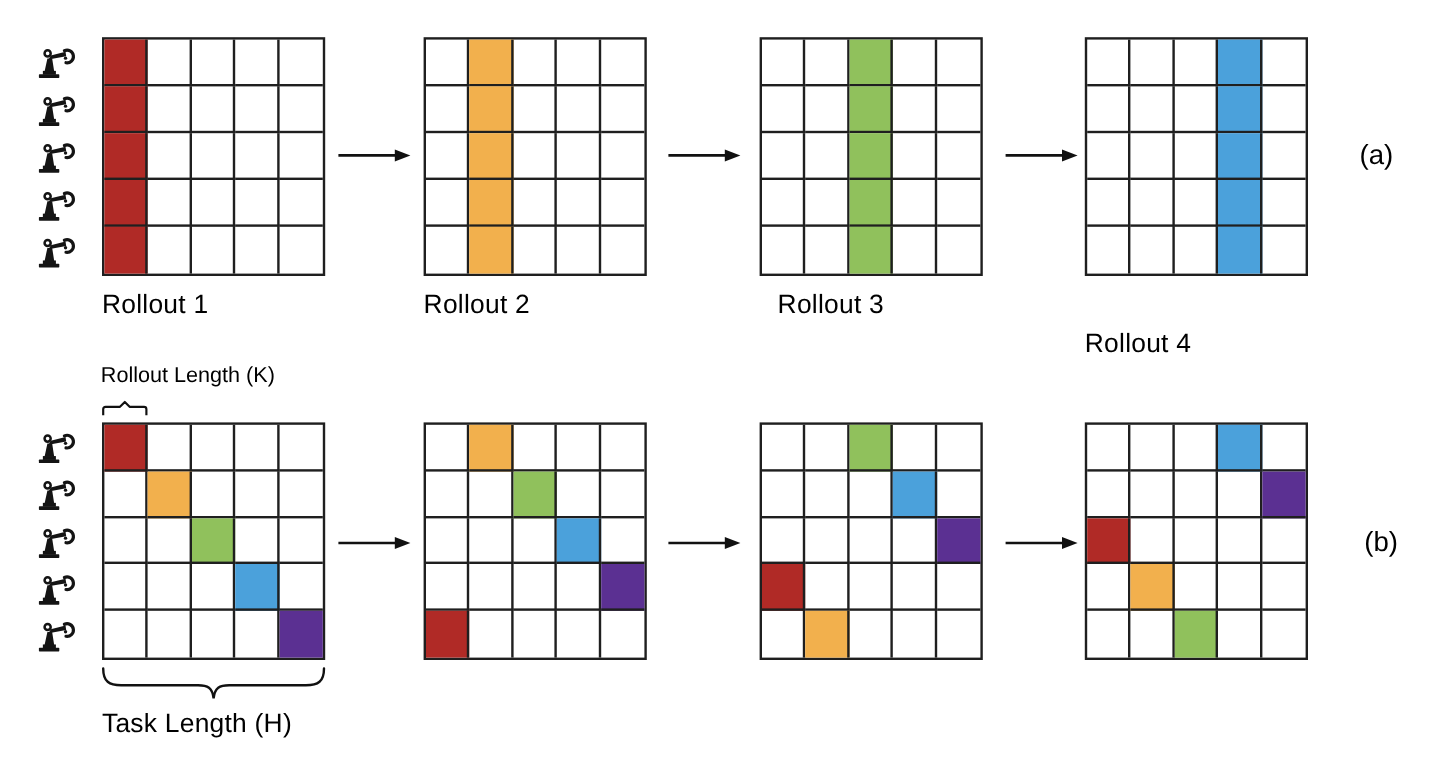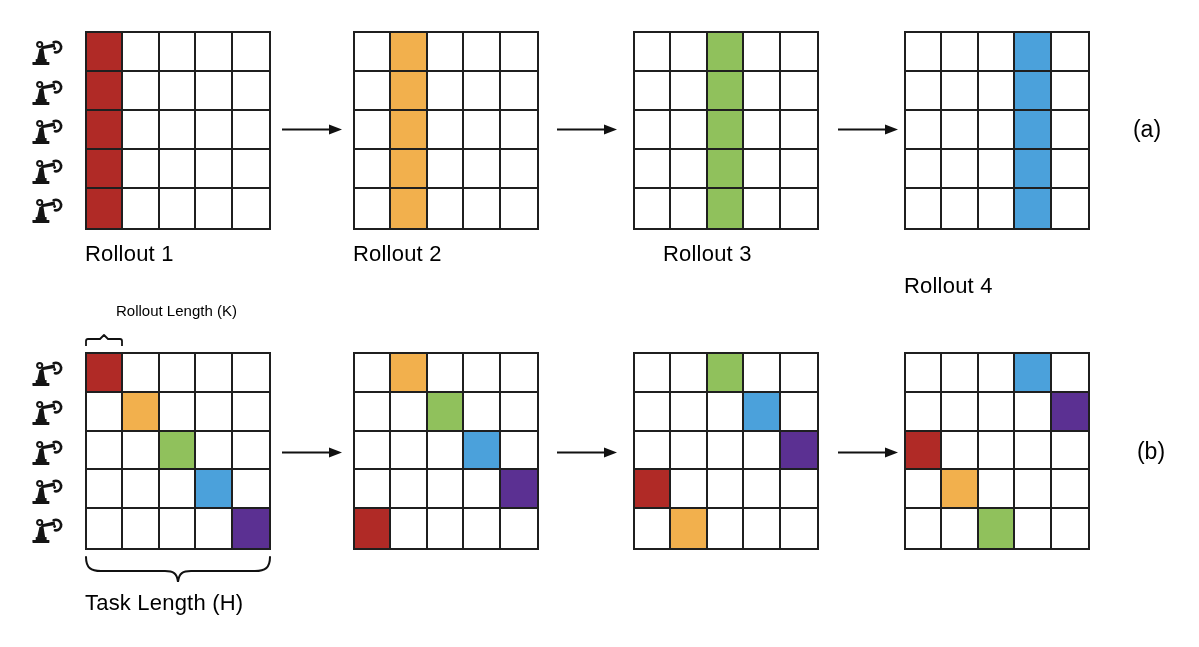--- a/index.html
+++ b/index.html
@@ -10,21 +10,21 @@
   .abs{position:absolute;}
   .grid{
     display:grid;grid-template-columns:repeat(5,1fr);grid-template-rows:repeat(5,1fr);
     border:2px solid #1f1f1f;box-sizing:border-box;background:#fff;
   }
   .cell{border-right:2px solid #1f1f1f;border-bottom:2px solid #1f1f1f;box-sizing:border-box;}
   .cell:nth-child(5n){border-right:none;}
   .cell:nth-child(n+21){border-bottom:none;}
   .glabel{font-size:22px;letter-spacing:.2px;}
   .tag{font-size:23px;}
-  .annot{font-size:15px;white-space:nowrap;margin-left:32px;}
+  .annot{font-size:18px;white-space:nowrap;}
   .robot-col{display:flex;flex-direction:column;justify-content:space-between;}
   .robot{height:39px;display:flex;align-items:center;justify-content:center;}
   .robot svg{display:block;}
   svg{overflow:visible;}
 </style>
 </head>
 <body>
 
 <div class="abs robot-col" style="left:31px;top:32px;height:197px;">
     <div class="robot">
@@ -198,21 +198,21 @@
     <div class="cell"></div>
     <div class="cell"></div>
     <div class="cell"></div>
     <div class="cell"></div>
     <div class="cell" style="background: rgb(75, 161, 219);"></div>
     <div class="cell"></div>
   </div>
 
 <div class="abs glabel" style="left:85px;top:241px;width:186px;">Rollout 1</div>
 <div class="abs glabel" style="left:353px;top:241px;width:186px;">Rollout 2</div>
-<div class="abs glabel" style="left:663px;top:241px;width:186px;">Rollout 3</div>
+<div class="abs glabel" style="left:648px;top:241px;width:186px;">Rollout 3</div>
 <div class="abs glabel" style="left:904px;top:241px;width:186px;margin-top:32px;">Rollout 4</div>
 
 <svg class="abs" style="left:281px;top:123px;" width="62" height="13">
   <line x1="1" y1="6.5" x2="50" y2="6.5" stroke="#111" stroke-width="2.2"></line>
   <polygon points="48,1.5 61,6.5 48,11.5" fill="#111"></polygon>
 </svg>
 <svg class="abs" style="left:556px;top:123px;" width="62" height="13">
   <line x1="1" y1="6.5" x2="50" y2="6.5" stroke="#111" stroke-width="2.2"></line>
   <polygon points="48,1.5 61,6.5 48,11.5" fill="#111"></polygon>
 </svg>

